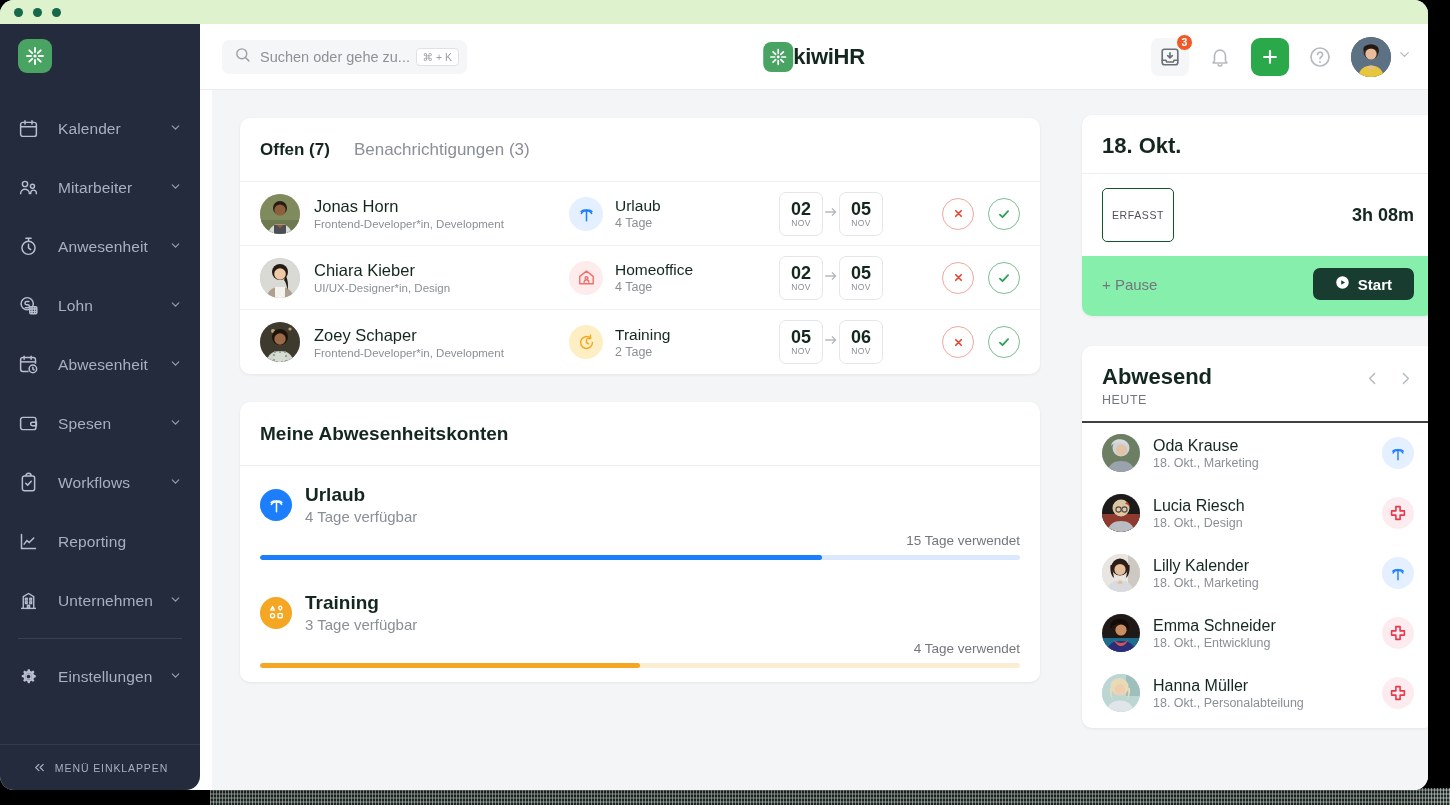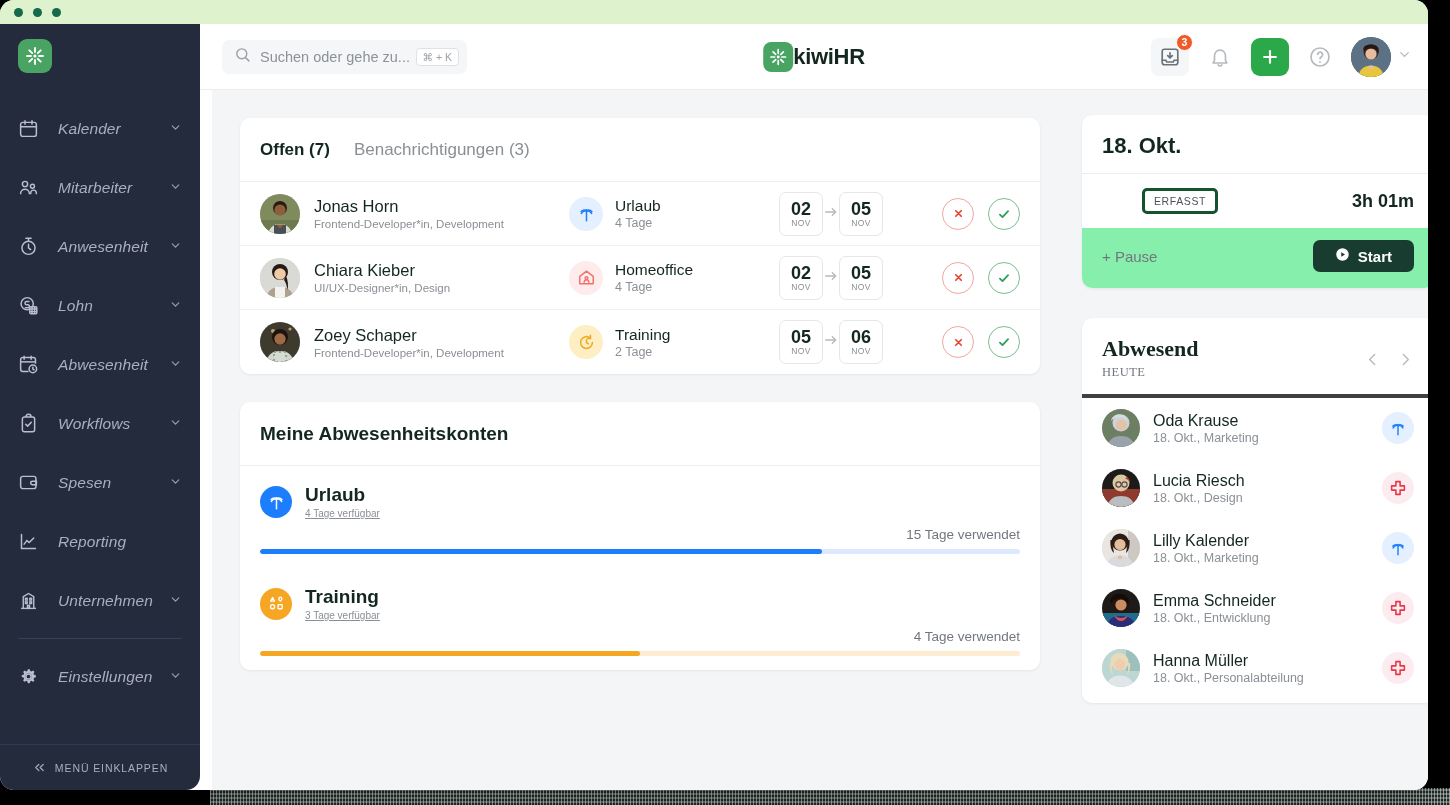--- a/index.html
+++ b/index.html
@@ -34,21 +34,21 @@
     background: #242b3d;
     border-radius: 0 0 14px 0;
     display: flex; flex-direction: column;
   }
   .logo-box { padding: 15px 0 0 18px; }
   .logo-tile {
     width: 34px; height: 34px; border-radius: 9px;
     background: #49a463; position: relative;
   }
   .logo-tile svg { position:absolute; left:6px; top:6px; }
-  .nav { margin-top: 26px; flex: 1; font-style: italic; }
+  .nav { margin-top: 26px; flex: 1; }
   .nav-item {
     display: flex; align-items: center;
     height: 59px; padding: 0 18px 0 18px;
     color: #a9afc0; font-size: 15.5px; cursor: pointer;
     position: relative;
   }
   .nav-item .ic { width: 26px; height: 24px; flex: 0 0 26px; display:flex; align-items:center; }
   .nav-item .lbl { margin-left: 14px; flex: 1; letter-spacing: .1px; }
   .nav-item .chev { opacity: .75; }
   .nav-sep { height:1px; background:#3a4154; margin: 8px 18px 8px 18px; }
@@ -144,43 +144,43 @@
 
   
   .sec-head { height:64px; display:flex; align-items:center; padding:0 20px; font-size:19px; font-weight:bold; color:#13271f; border-bottom:1px solid #eceef0; }
   .acct { padding: 18px 20px 14px 20px; }
   .acct-top { display:flex; align-items:center; }
   .acct-ico { width:32px; height:32px; border-radius:50%; display:flex;align-items:center;justify-content:center; flex:0 0 32px;}
   .acct-ico.blue { background:#1d7efd; }
   .acct-ico.yel  { background:#f5a623; }
   .acct-txt { margin-left:13px; }
   .acct-txt .a1 { font-size:19px; font-weight:bold; color:#13271f; }
-  .acct-txt .a2 { font-size:10px; color:#8a8f96; margin-top:2px;text-decoration:underline; }
+  .acct-txt .a2 { font-size:15px; color:#8a8f96; margin-top:2px; }
   .acct-used { text-align:right; font-size:13.5px; color:#72777e; margin-top:8px; }
   .bar { height:5px; border-radius:3px; margin-top:7px; position:relative; overflow:hidden; }
   .bar.b-blue { background:#dbe8fd; }
   .bar.b-yel  { background:#fcecd2; }
   .bar i { position:absolute; left:0; top:0; bottom:0; border-radius:3px; display:block; }
   .bar.b-blue i { background:#1d7efd; }
   .bar.b-yel i  { background:#f5a623; }
 
   
   .tt-head { padding: 18px 20px 14px 20px; font-size:22px; font-weight:bold; color:#13271f; border-bottom:1px solid #eceef0;}
   .tt-body { display:flex; align-items:center; padding: 14px 20px; }
-  .chip { border:3px solid #14532d; border-radius:5px; padding: 4px 9px; font-size:10.5px; color:#4d5258; letter-spacing:.6px;margin-left:40px; }
+  .chip { border:1px solid #14532d; border-radius:5px; padding: 20px 9px; font-size:10.5px; color:#4d5258; letter-spacing:.6px; }
   .tt-time { margin-left:auto; font-size:18px; font-weight:bold; color:#13271f; }
   .tt-foot { display:flex; align-items:center; padding: 12px 20px 16px 20px; background:#86efac; }
   .pause { color:#72777e; font-size:15px; cursor:pointer; }
   .start-btn {
     margin-left:auto; background:#193c30; color:#fff; border-radius:7px;
     height:32px; padding: 0 22px; display:flex; align-items:center; gap:8px;
     font-size:15px; font-weight:bold; cursor:pointer;
   }
 
-  .abs-head { padding: 18px 20px 14px 20px; display:flex; align-items:center; border-bottom:4px solid #404040;font-family:Liberation Serif, serif; }
+  .abs-head { padding: 18px 20px 14px 20px; display:flex; align-items:flex-start; border-bottom:2px solid #404040; }
   .abs-head .h1 { font-size:22px; font-weight:bold; color:#13271f; }
   .abs-head .h2 { font-size:12.5px; color:#72777e; letter-spacing:.5px; margin-top:3px; }
   .abs-nav { margin-left:auto; display:flex; gap:16px; padding-top:6px; }
   .abs-nav span { cursor:pointer; }
   .abs-row { display:flex; align-items:center; padding: 11px 20px; }
   .abs-av { width:38px; height:38px; border-radius:50%; overflow:hidden; flex:0 0 38px; background:#cfd4da;}
   .abs-txt { margin-left:13px; }
   .abs-txt .n1 { font-size:16px; color:#13271f; }
   .abs-txt .n2 { font-size:12.5px; color:#8a8f96; margin-top:1px; }
   .abs-ic { margin-left:auto; width:32px; height:32px; border-radius:50%; display:flex;align-items:center;justify-content:center; }
@@ -314,41 +314,41 @@
           <span class="chev">
             <svg width="13" height="13" viewBox="0 0 24 24" fill="none" stroke="#b9bfce" stroke-width="2.3" stroke-linecap="round">
                 <path d="M6 9l6 6 6-6"></path>
               </svg>
           </span>
         </div>
 
         <div class="nav-item">
           <span class="ic">
             <svg width="21" height="21" viewBox="0 0 24 24" fill="none" stroke="#b9bfce" stroke-width="1.7">
+              <path d="M3 7.5A2.5 2.5 0 015.5 5H18a2.5 2.5 0 012.5 2.5v9A2.5 2.5 0 0118 19H5.5A2.5 2.5 0 013 16.5z"></path>
+              <path d="M16.5 10.5h4.5v4h-4.5a2 2 0 010-4z"></path>
+            </svg>
+          </span>
+          <span class="lbl">Spesen</span>
+          <span class="chev">
+            <svg width="13" height="13" viewBox="0 0 24 24" fill="none" stroke="#b9bfce" stroke-width="2.3" stroke-linecap="round">
+                <path d="M6 9l6 6 6-6"></path>
+              </svg>
+          </span>
+        </div>
+
+        <div class="nav-item">
+          <span class="ic">
+            <svg width="21" height="21" viewBox="0 0 24 24" fill="none" stroke="#b9bfce" stroke-width="1.7">
               <rect x="5" y="4.5" width="14" height="17" rx="2.3"></rect>
               <path d="M9 4.5a3 3 0 016 0"></path>
                 <path d="M8.8 12.8l2.2 2.2 4.2-4.4" stroke-linecap="round" stroke-linejoin="round"></path>
             </svg>
           </span>
           <span class="lbl">Workflows</span>
-          <span class="chev">
-            <svg width="13" height="13" viewBox="0 0 24 24" fill="none" stroke="#b9bfce" stroke-width="2.3" stroke-linecap="round">
-                <path d="M6 9l6 6 6-6"></path>
-              </svg>
-          </span>
-        </div>
-
-        <div class="nav-item">
-          <span class="ic">
-            <svg width="21" height="21" viewBox="0 0 24 24" fill="none" stroke="#b9bfce" stroke-width="1.7">
-              <path d="M3 7.5A2.5 2.5 0 015.5 5H18a2.5 2.5 0 012.5 2.5v9A2.5 2.5 0 0118 19H5.5A2.5 2.5 0 013 16.5z"></path>
-              <path d="M16.5 10.5h4.5v4h-4.5a2 2 0 010-4z"></path>
-            </svg>
-          </span>
-          <span class="lbl">Spesen</span>
           <span class="chev">
             <svg width="13" height="13" viewBox="0 0 24 24" fill="none" stroke="#b9bfce" stroke-width="2.3" stroke-linecap="round">
                 <path d="M6 9l6 6 6-6"></path>
               </svg>
           </span>
         </div>
 
         <div class="nav-item">
           <span class="ic">
             <svg width="21" height="21" viewBox="0 0 24 24" fill="none" stroke="#b9bfce" stroke-width="1.7" stroke-linecap="round">
@@ -727,21 +727,21 @@
           </div>
         </div>
       </div>
 
       <div class="col-side">
 
         <div class="card">
           <div class="tt-head">18. Okt.</div>
           <div class="tt-body">
             <span class="chip">ERFASST</span>
-            <span class="tt-time">3h 01m</span>
+            <span class="tt-time">3h 08m</span>
           </div>
           <div class="tt-foot">
             <span class="pause">+ Pause</span>
             <div class="start-btn">
               <span>
                 <svg width="15" height="15" viewBox="0 0 24 24">
                     <circle cx="12" cy="12" r="10" fill="#fff"></circle>
                     <path d="M10 8.3l6 3.7-6 3.7z" fill="#193c30"></path>
                   </svg>
               </span>

